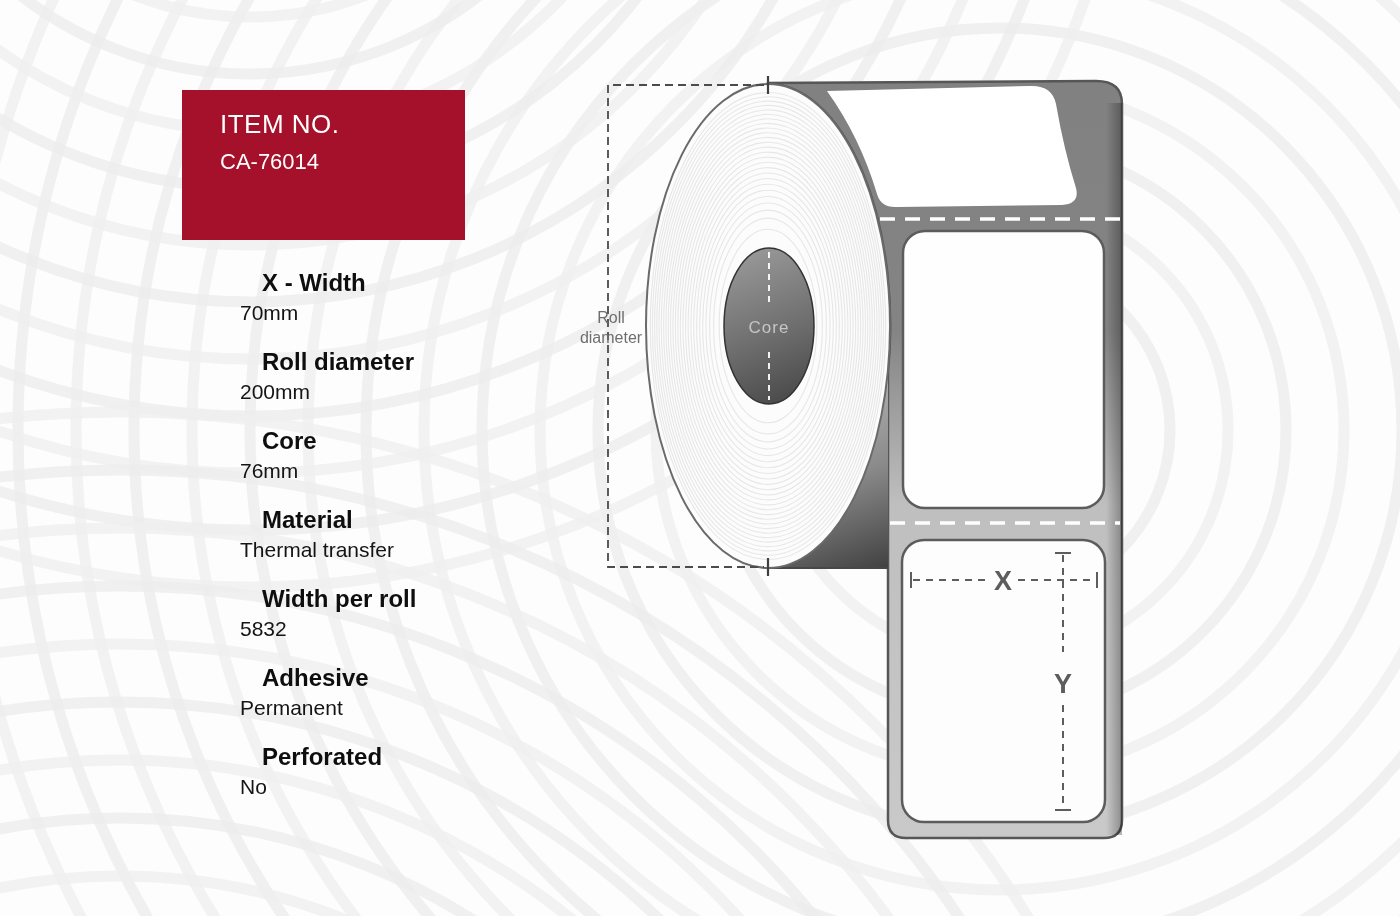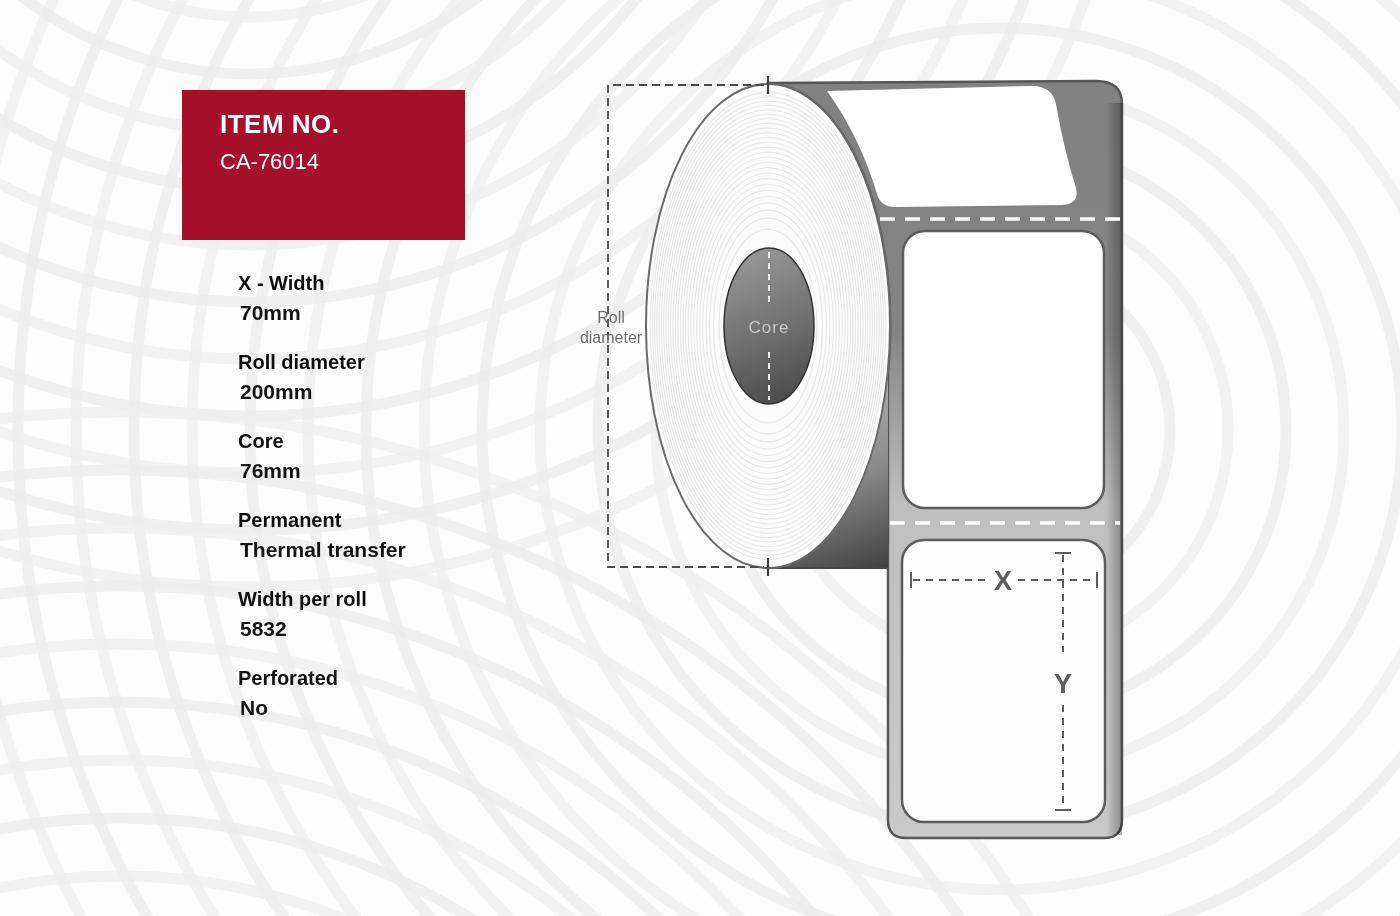--- a/index.html
+++ b/index.html
@@ -8,29 +8,29 @@
     background:#fdfdfd;
     font-family:"Liberation Sans", sans-serif;
   }
   svg.scene{position:absolute;left:0;top:0;}
   
   .item-box{
     position:absolute;left:182px;top:90px;width:283px;height:150px;
     box-sizing:border-box;padding:19px 0 0 38px;
     background:#A5102A;color:#ffffff;
   }
-  .item-heading{font-size:26px;font-weight:bold;letter-spacing:.5px;line-height:30px;}
+  .item-heading{font-size:26px;font-weight:normal;letter-spacing:.5px;line-height:30px;}
   .item-number{font-size:22px;font-weight:normal;line-height:32px;margin-top:7px;}
   
   .specs{
     position:absolute;left:238px;top:268px;margin:0;padding:0;list-style:none;
   }
   .spec{margin:0 0 19px 0;}
-  .spec-label{display:block;font-size:20px;font-weight:bold;color:#0e0e0e;line-height:30px;}
-  .spec-value{display:block;font-size:21px;font-weight:bold;color:#141414;line-height:30px;padding-left:2px;}
+  .spec-label{display:block;font-size:24px;font-weight:bold;color:#0e0e0e;line-height:30px;margin-left:24px;}
+  .spec-value{display:block;font-size:21px;font-weight:normal;color:#141414;line-height:30px;padding-left:2px;}
   
   text{font-family:"Liberation Sans", sans-serif;}
   .ann{fill:#6e6e6e;font-size:16px;}
   .dim-letter{fill:#5d5d5d;font-size:27px;font-weight:bold;}
   .core-txt{fill:#c6c6c6;font-size:17px;letter-spacing:1px;}
 </style>
 </head>
 <body>
 
 <svg class="scene" width="1400" height="916" viewBox="0 0 1400 916">
@@ -193,24 +193,28 @@
   </li>
     <li class="spec">
     <span class="spec-label">Roll diameter</span>
     <span class="spec-value">200mm</span>
   </li>
     <li class="spec">
     <span class="spec-label">Core</span>
     <span class="spec-value">76mm</span>
   </li>
     <li class="spec">
-    <span class="spec-label">Permanent</span>
+    <span class="spec-label">Material</span>
     <span class="spec-value">Thermal transfer</span>
   </li>
     <li class="spec">
     <span class="spec-label">Width per roll</span>
     <span class="spec-value">5832</span>
   </li>
     <li class="spec">
+    <span class="spec-label">Adhesive</span>
+    <span class="spec-value">Permanent</span>
+  </li>
+    <li class="spec">
     <span class="spec-label">Perforated</span>
     <span class="spec-value">No</span>
   </li>
   </ul>
 
 </body></html>

